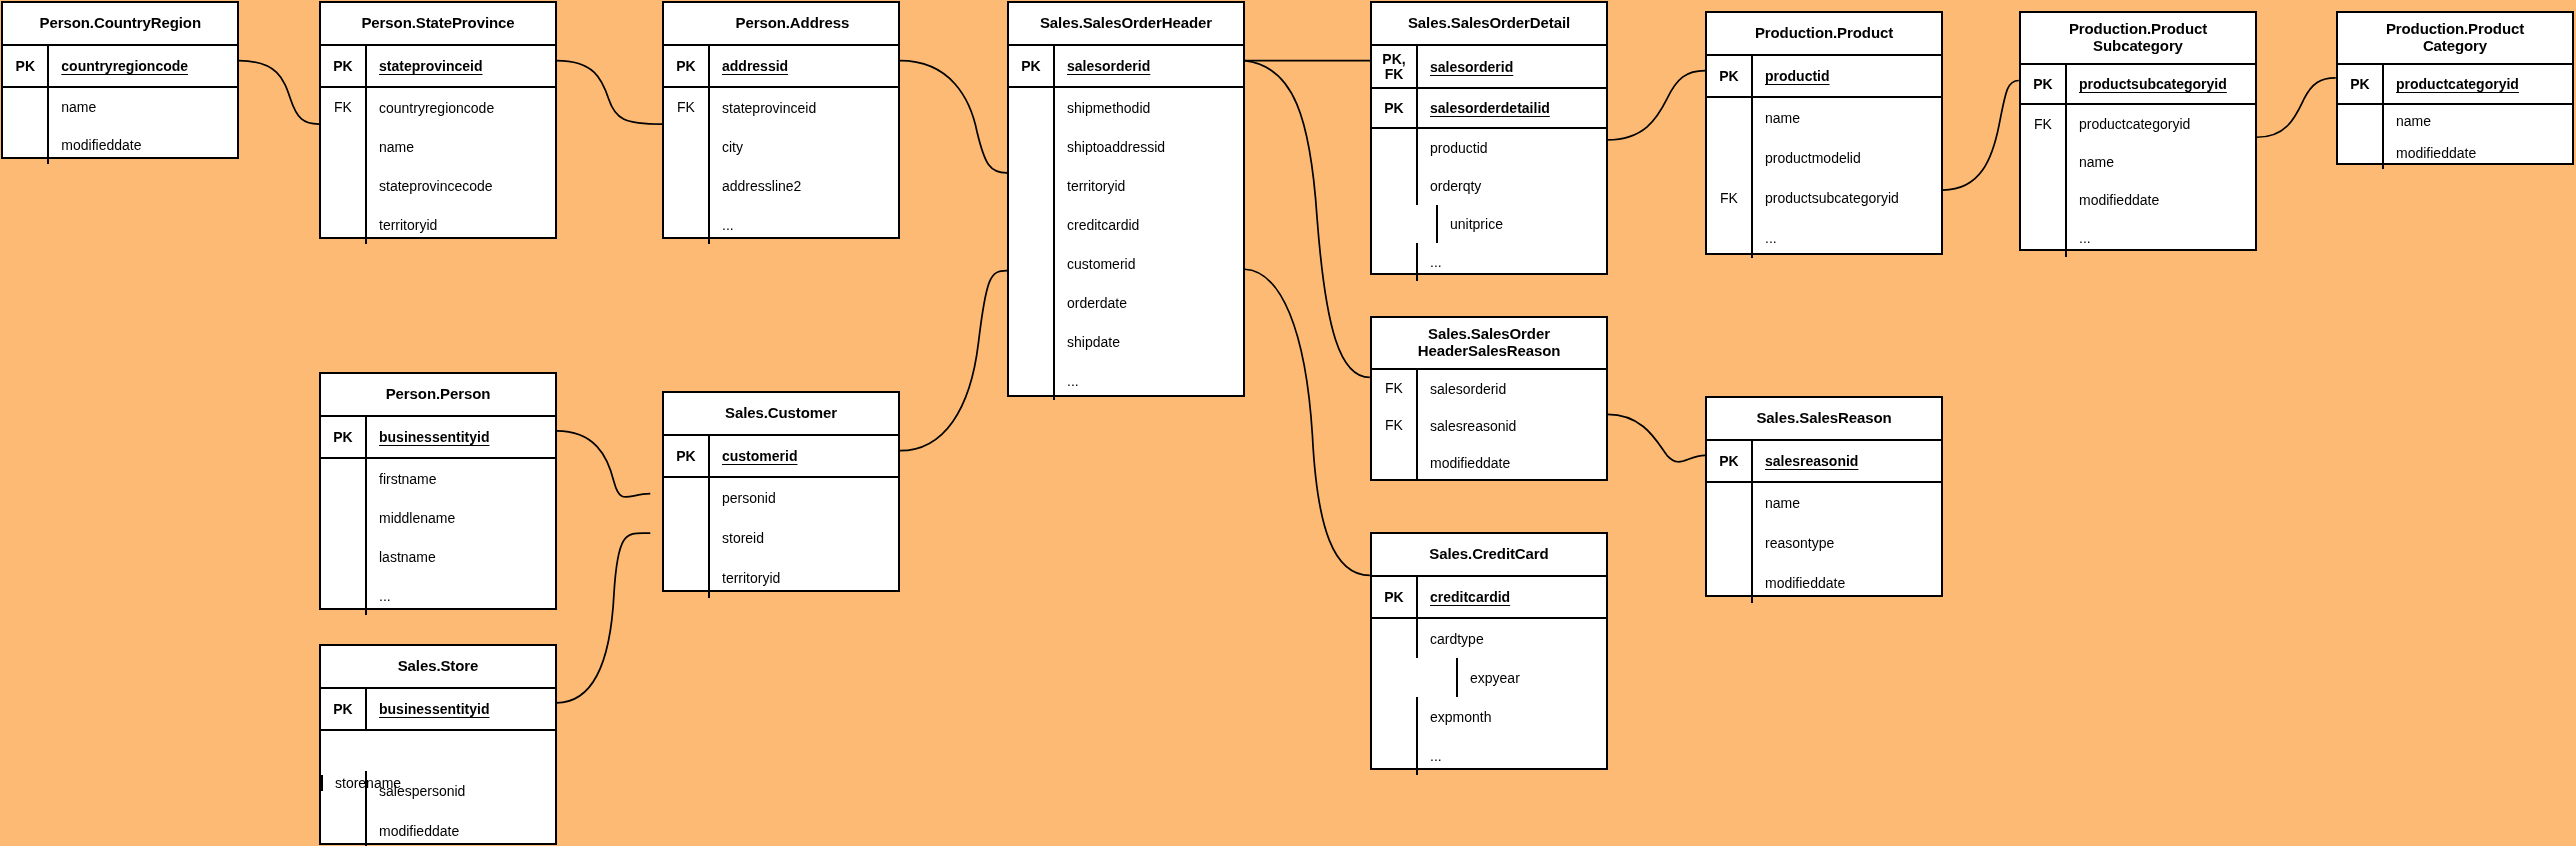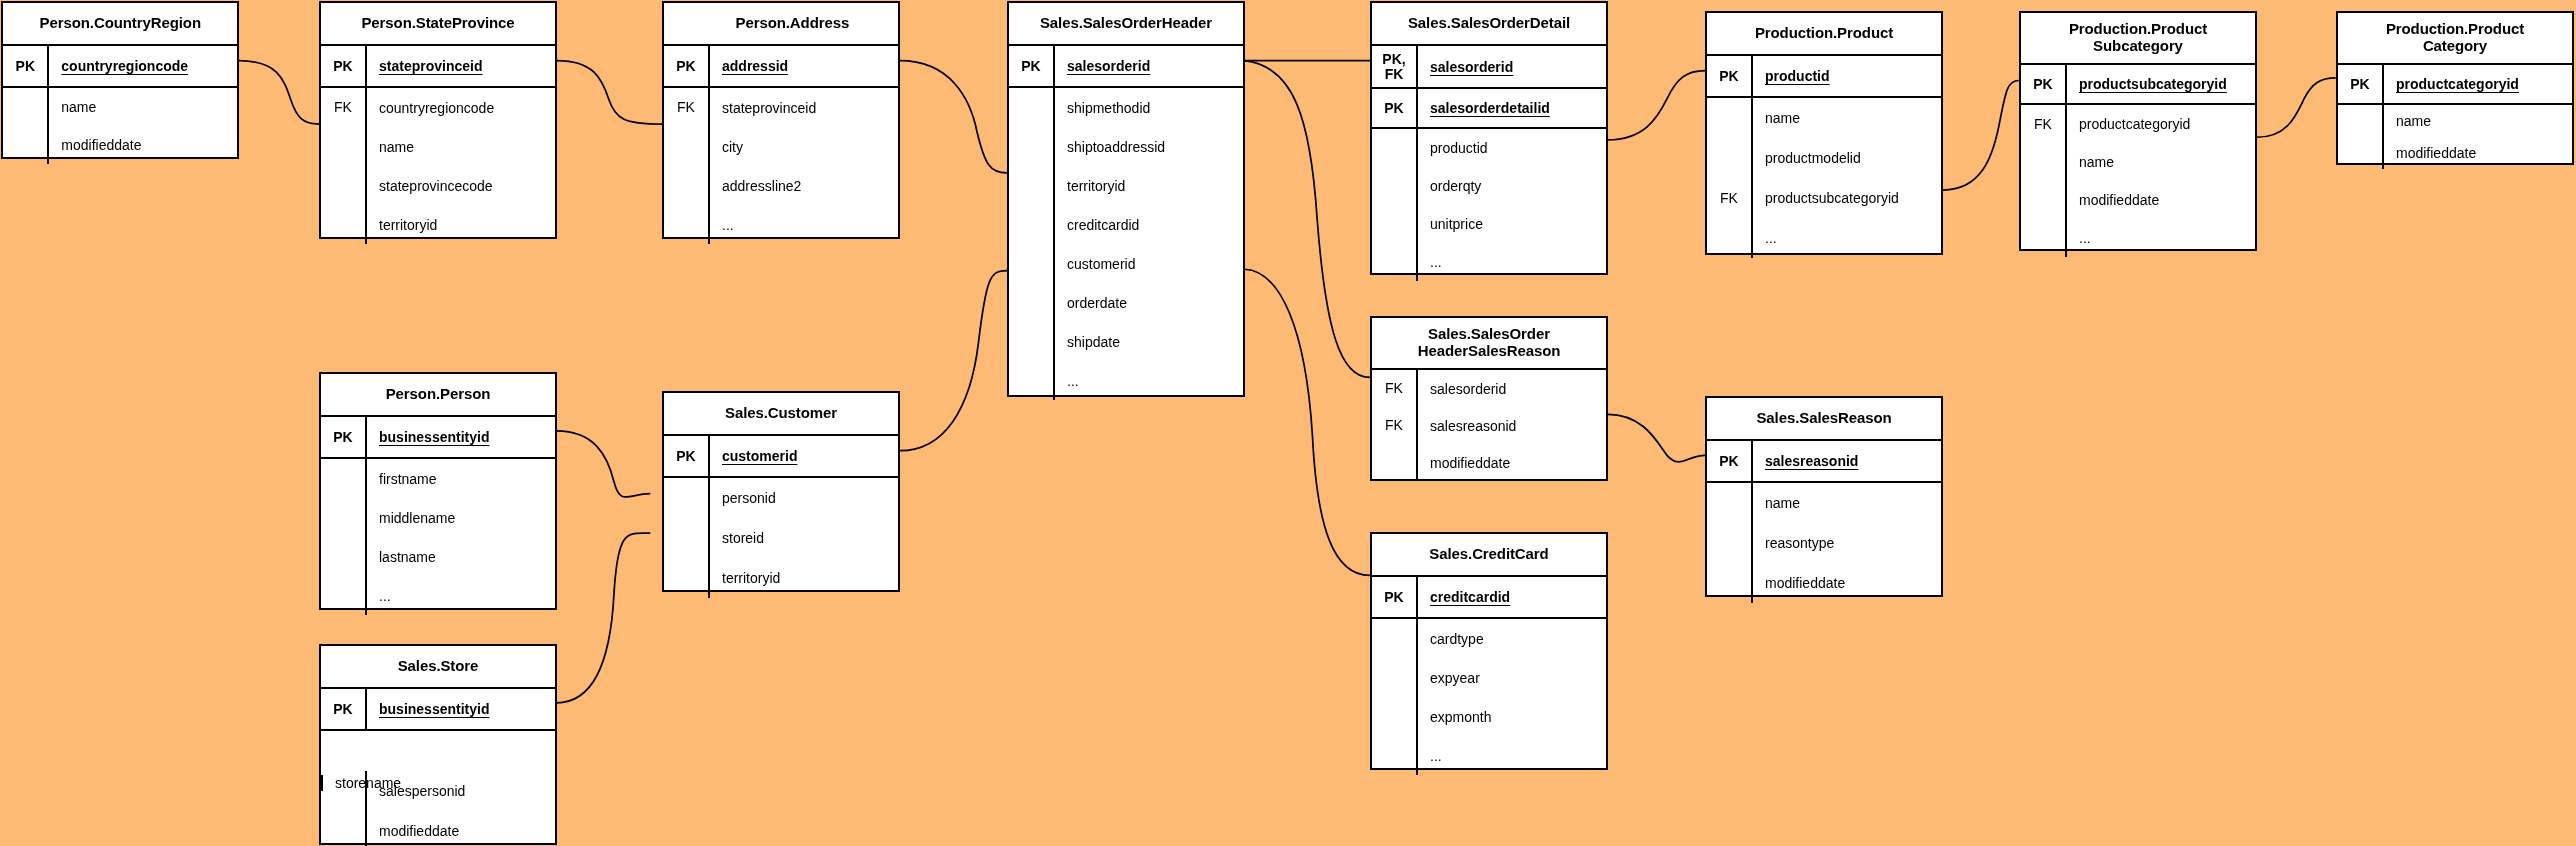--- a/index.html
+++ b/index.html
@@ -318,21 +318,21 @@
         </div>
         <div class="attr-group" style="height: 152px;">
           <div class="attr-row" style="height: 38px;">
             <div class="key-cell"></div>
             <div class="name-cell">productid</div>
           </div>
           <div class="attr-row" style="height: 38px;">
             <div class="key-cell"></div>
             <div class="name-cell">orderqty</div>
           </div>
-          <div class="attr-row" style="height: 38px;">
+          <div class="attr-row" style="height: 38px; padding-left: 20px;">
             <div class="key-cell"></div>
             <div class="name-cell">unitprice</div>
           </div>
           <div class="attr-row" style="height: 38px;">
             <div class="key-cell"></div>
             <div class="name-cell">...</div>
           </div>
         </div>
       </div>
       <div class="entity" style="left: 1705px; top: 11.2px; width: 238px; height: 244px;">
@@ -527,21 +527,21 @@
           <div class="attr-row" style="height: 40px;">
             <div class="key-cell bold">PK</div>
             <div class="name-cell pk">creditcardid</div>
           </div>
         </div>
         <div class="attr-group" style="height: 155px;">
           <div class="attr-row" style="height: 39px;">
             <div class="key-cell"></div>
             <div class="name-cell">cardtype</div>
           </div>
-          <div class="attr-row" style="height: 39px;">
+          <div class="attr-row" style="height: 39px; padding-left: 40px;">
             <div class="key-cell"></div>
             <div class="name-cell">expyear</div>
           </div>
           <div class="attr-row" style="height: 39px;">
             <div class="key-cell"></div>
             <div class="name-cell">expmonth</div>
           </div>
           <div class="attr-row" style="height: 39px;">
             <div class="key-cell"></div>
             <div class="name-cell">...</div>

